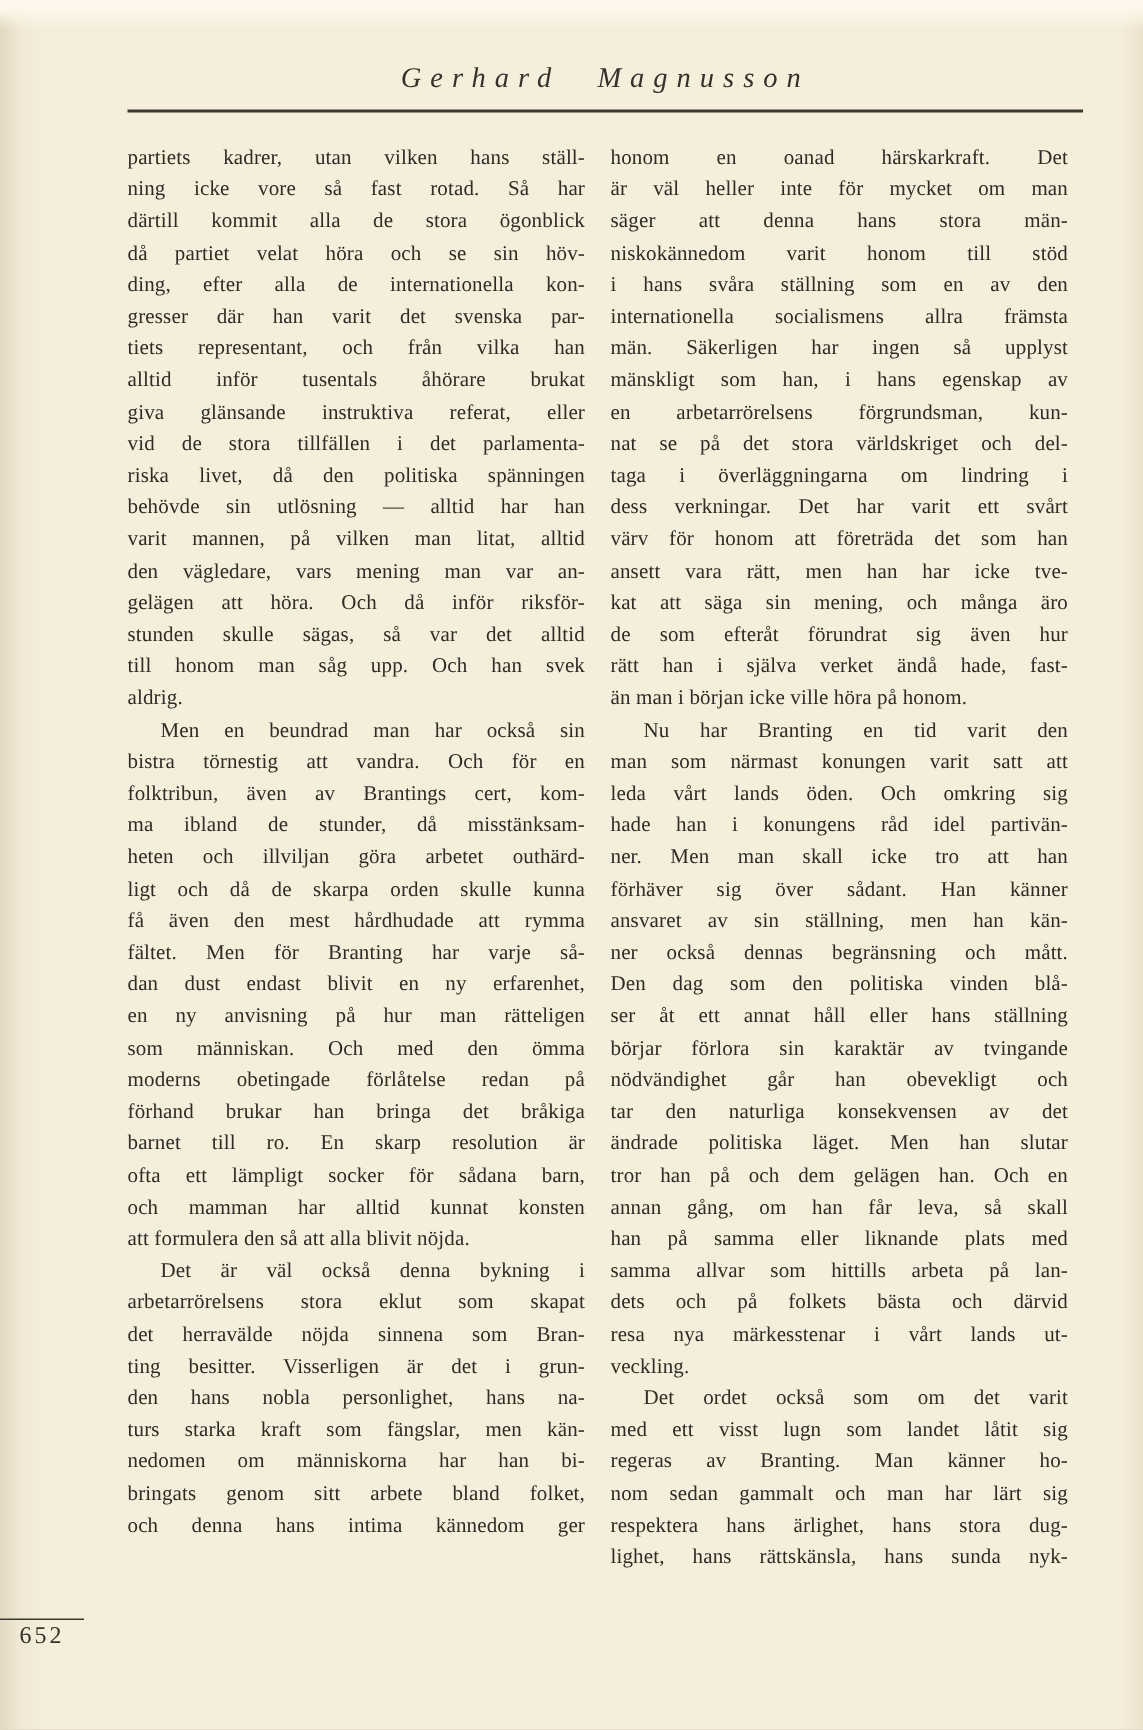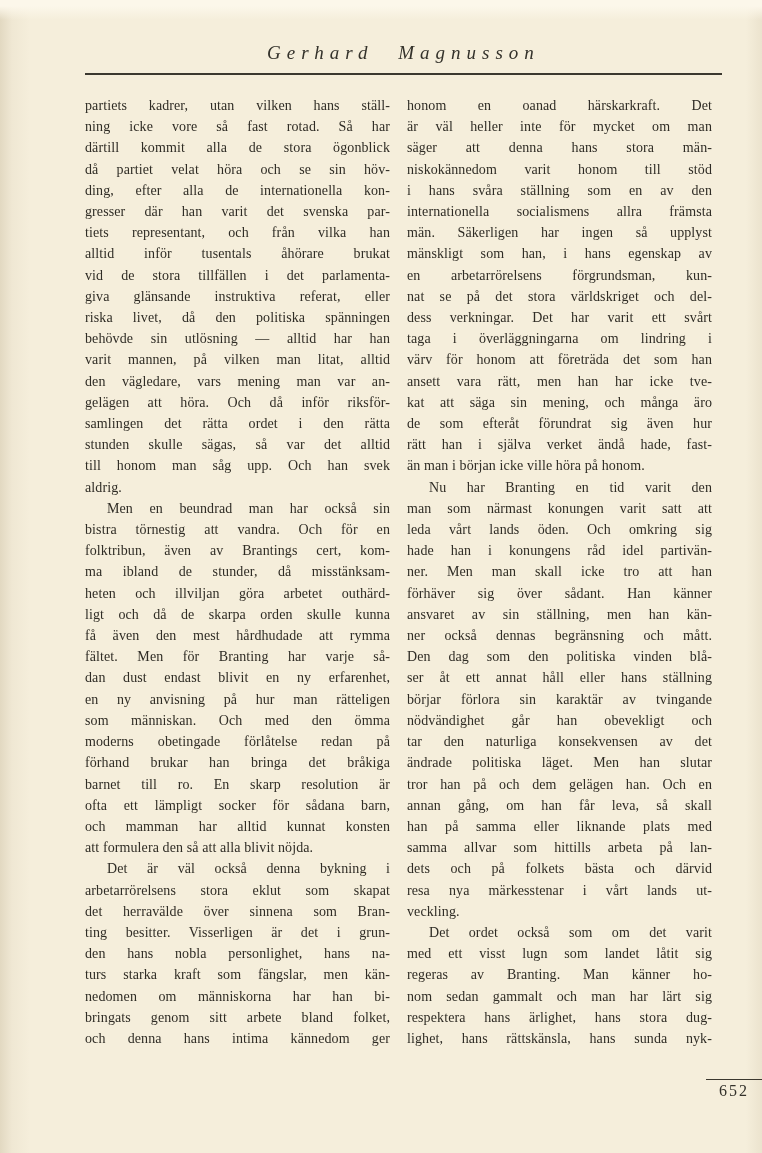--- a/index.html
+++ b/index.html
@@ -54,21 +54,21 @@
   }
   .para.ends .line:last-child{
     text-align-last:left;
   }
   .para.indent .line:first-child{
     text-indent:22px;
   }
   .footer{
     position:absolute;
     top:1079px;left:0;width:100%;
-    display:flex;justify-content:flex-end;
+    display:flex;justify-content:flex-start;
   }
   .page-number{
     border-top:1.6px solid #3b382f;
     padding:2px 13px 0 13px;
     font-size:16px;
     letter-spacing:2px;
     color:#34322b;
   }
 </style>
 </head>
@@ -84,28 +84,27 @@
     <div class="column" id="col-left">
         <div class="para ends">
           <div class="line">partiets kadrer, utan vilken hans ställ-</div>
           <div class="line">ning icke vore så fast rotad. Så har</div>
           <div class="line">därtill kommit alla de stora ögonblick</div>
           <div class="line">då partiet velat höra och se sin höv-</div>
           <div class="line">ding, efter alla de internationella kon-</div>
           <div class="line">gresser där han varit det svenska par-</div>
           <div class="line">tiets representant, och från vilka han</div>
           <div class="line">alltid inför tusentals åhörare brukat</div>
+          <div class="line">giva glänsande instruktiva referat, eller</div>
           <div class="line">vid de stora tillfällen i det parlamenta-</div>
-          <div class="line">giva glänsande instruktiva referat, eller</div>
           <div class="line">riska livet, då den politiska spänningen</div>
           <div class="line">behövde sin utlösning — alltid har han</div>
           <div class="line">varit mannen, på vilken man litat, alltid</div>
           <div class="line">den vägledare, vars mening man var an-</div>
           <div class="line">gelägen att höra. Och då inför riksför-</div>
-          <div class="line">samlingen det rätta ordet i den rätta</div>
           <div class="line">stunden skulle sägas, så var det alltid</div>
           <div class="line">till honom man såg upp. Och han svek</div>
           <div class="line">aldrig.</div>
         </div>
         <div class="para indent ends">
           <div class="line">Men en beundrad man har också sin</div>
           <div class="line">bistra törnestig att vandra. Och för en</div>
           <div class="line">folktribun, även av Brantings cert, kom-</div>
           <div class="line">ma ibland de stunder, då misstänksam-</div>
           <div class="line">heten och illviljan göra arbetet outhärd-</div>
@@ -118,43 +117,43 @@
           <div class="line">moderns obetingade förlåtelse redan på</div>
           <div class="line">förhand brukar han bringa det bråkiga</div>
           <div class="line">barnet till ro. En skarp resolution är</div>
           <div class="line">ofta ett lämpligt socker för sådana barn,</div>
           <div class="line">och mamman har alltid kunnat konsten</div>
           <div class="line">att formulera den så att alla blivit nöjda.</div>
         </div>
         <div class="para indent">
           <div class="line">Det är väl också denna bykning i</div>
           <div class="line">arbetarrörelsens stora eklut som skapat</div>
-          <div class="line">det herravälde över sinnena som Bran-</div>
+          <div class="line">det herravälde nöjda sinnena som Bran-</div>
           <div class="line">ting besitter. Visserligen är det i grun-</div>
           <div class="line">den hans nobla personlighet, hans na-</div>
           <div class="line">turs starka kraft som fängslar, men kän-</div>
           <div class="line">nedomen om människorna har han bi-</div>
           <div class="line">bringats genom sitt arbete bland folket,</div>
           <div class="line">och denna hans intima kännedom ger</div>
         </div>
       </div>
     <div class="column" id="col-right">
         <div class="para ends">
           <div class="line">honom en oanad härskarkraft. Det</div>
           <div class="line">är väl heller inte för mycket om man</div>
           <div class="line">säger att denna hans stora män-</div>
           <div class="line">niskokännedom varit honom till stöd</div>
           <div class="line">i hans svåra ställning som en av den</div>
           <div class="line">internationella socialismens allra främsta</div>
           <div class="line">män. Säkerligen har ingen så upplyst</div>
           <div class="line">mänskligt som han, i hans egenskap av</div>
           <div class="line">en arbetarrörelsens förgrundsman, kun-</div>
           <div class="line">nat se på det stora världskriget och del-</div>
+          <div class="line">taga i överläggningarna om lindring i</div>
           <div class="line">dess verkningar. Det har varit ett svårt</div>
-          <div class="line">taga i överläggningarna om lindring i</div>
           <div class="line">värv för honom att företräda det som han</div>
           <div class="line">ansett vara rätt, men han har icke tve-</div>
           <div class="line">kat att säga sin mening, och många äro</div>
           <div class="line">de som efteråt förundrat sig även hur</div>
           <div class="line">rätt han i själva verket ändå hade, fast-</div>
           <div class="line">än man i början icke ville höra på honom.</div>
         </div>
         <div class="para indent ends">
           <div class="line">Nu har Branting en tid varit den</div>
           <div class="line">man som närmast konungen varit satt att</div>

